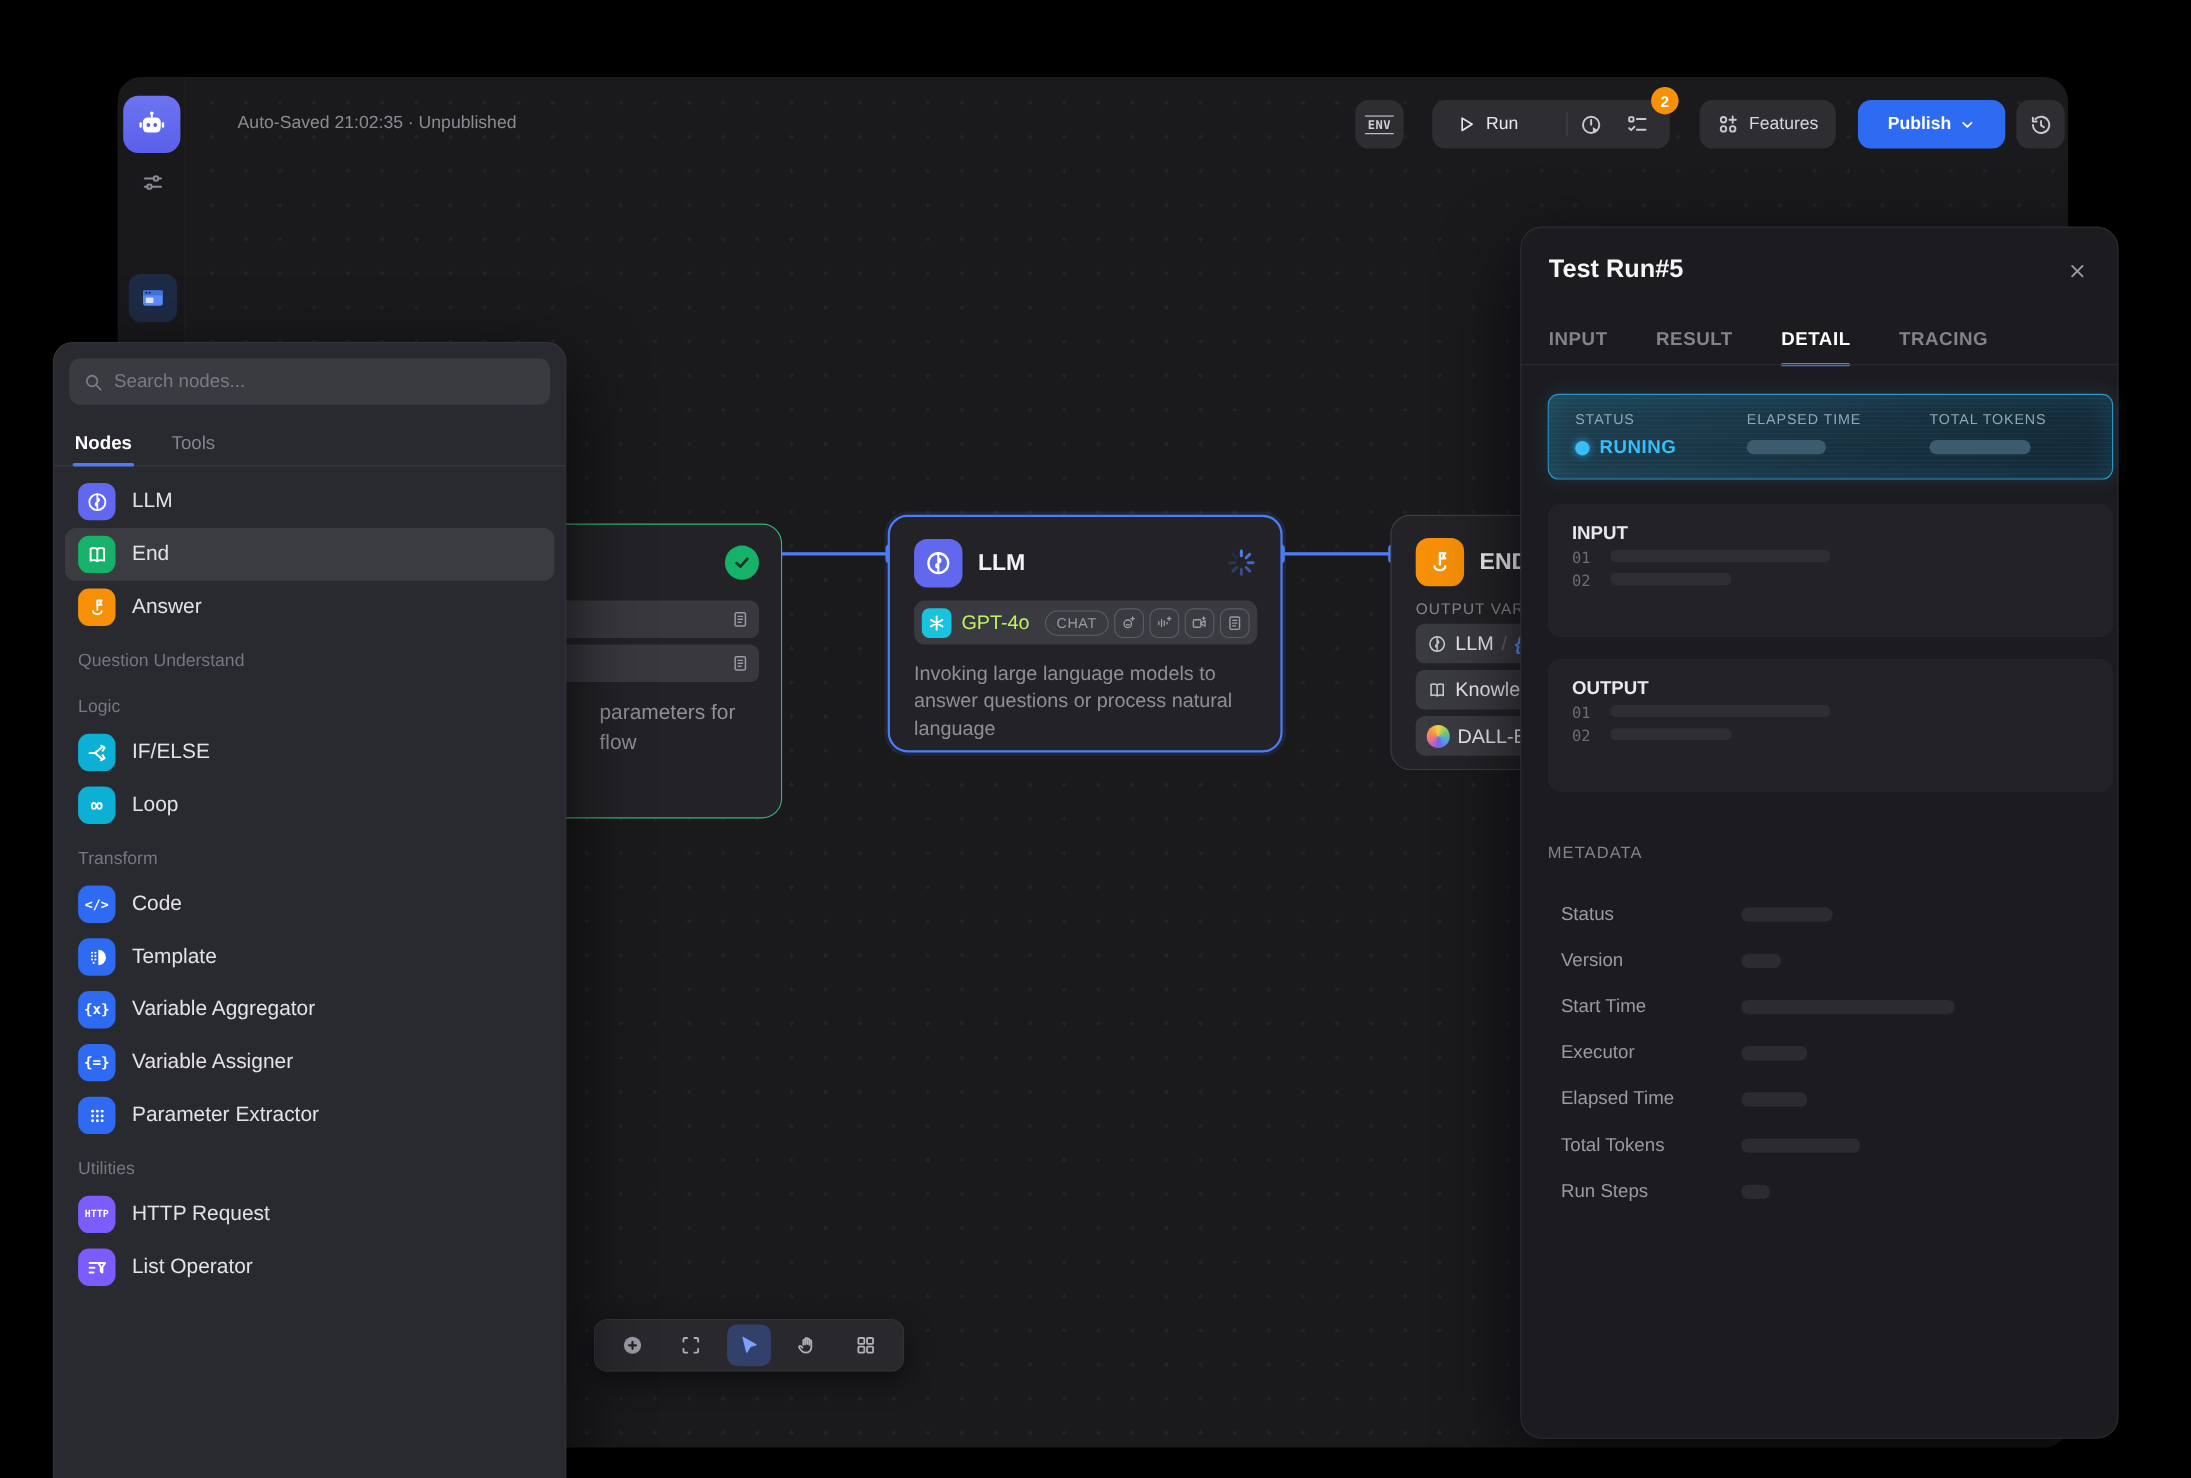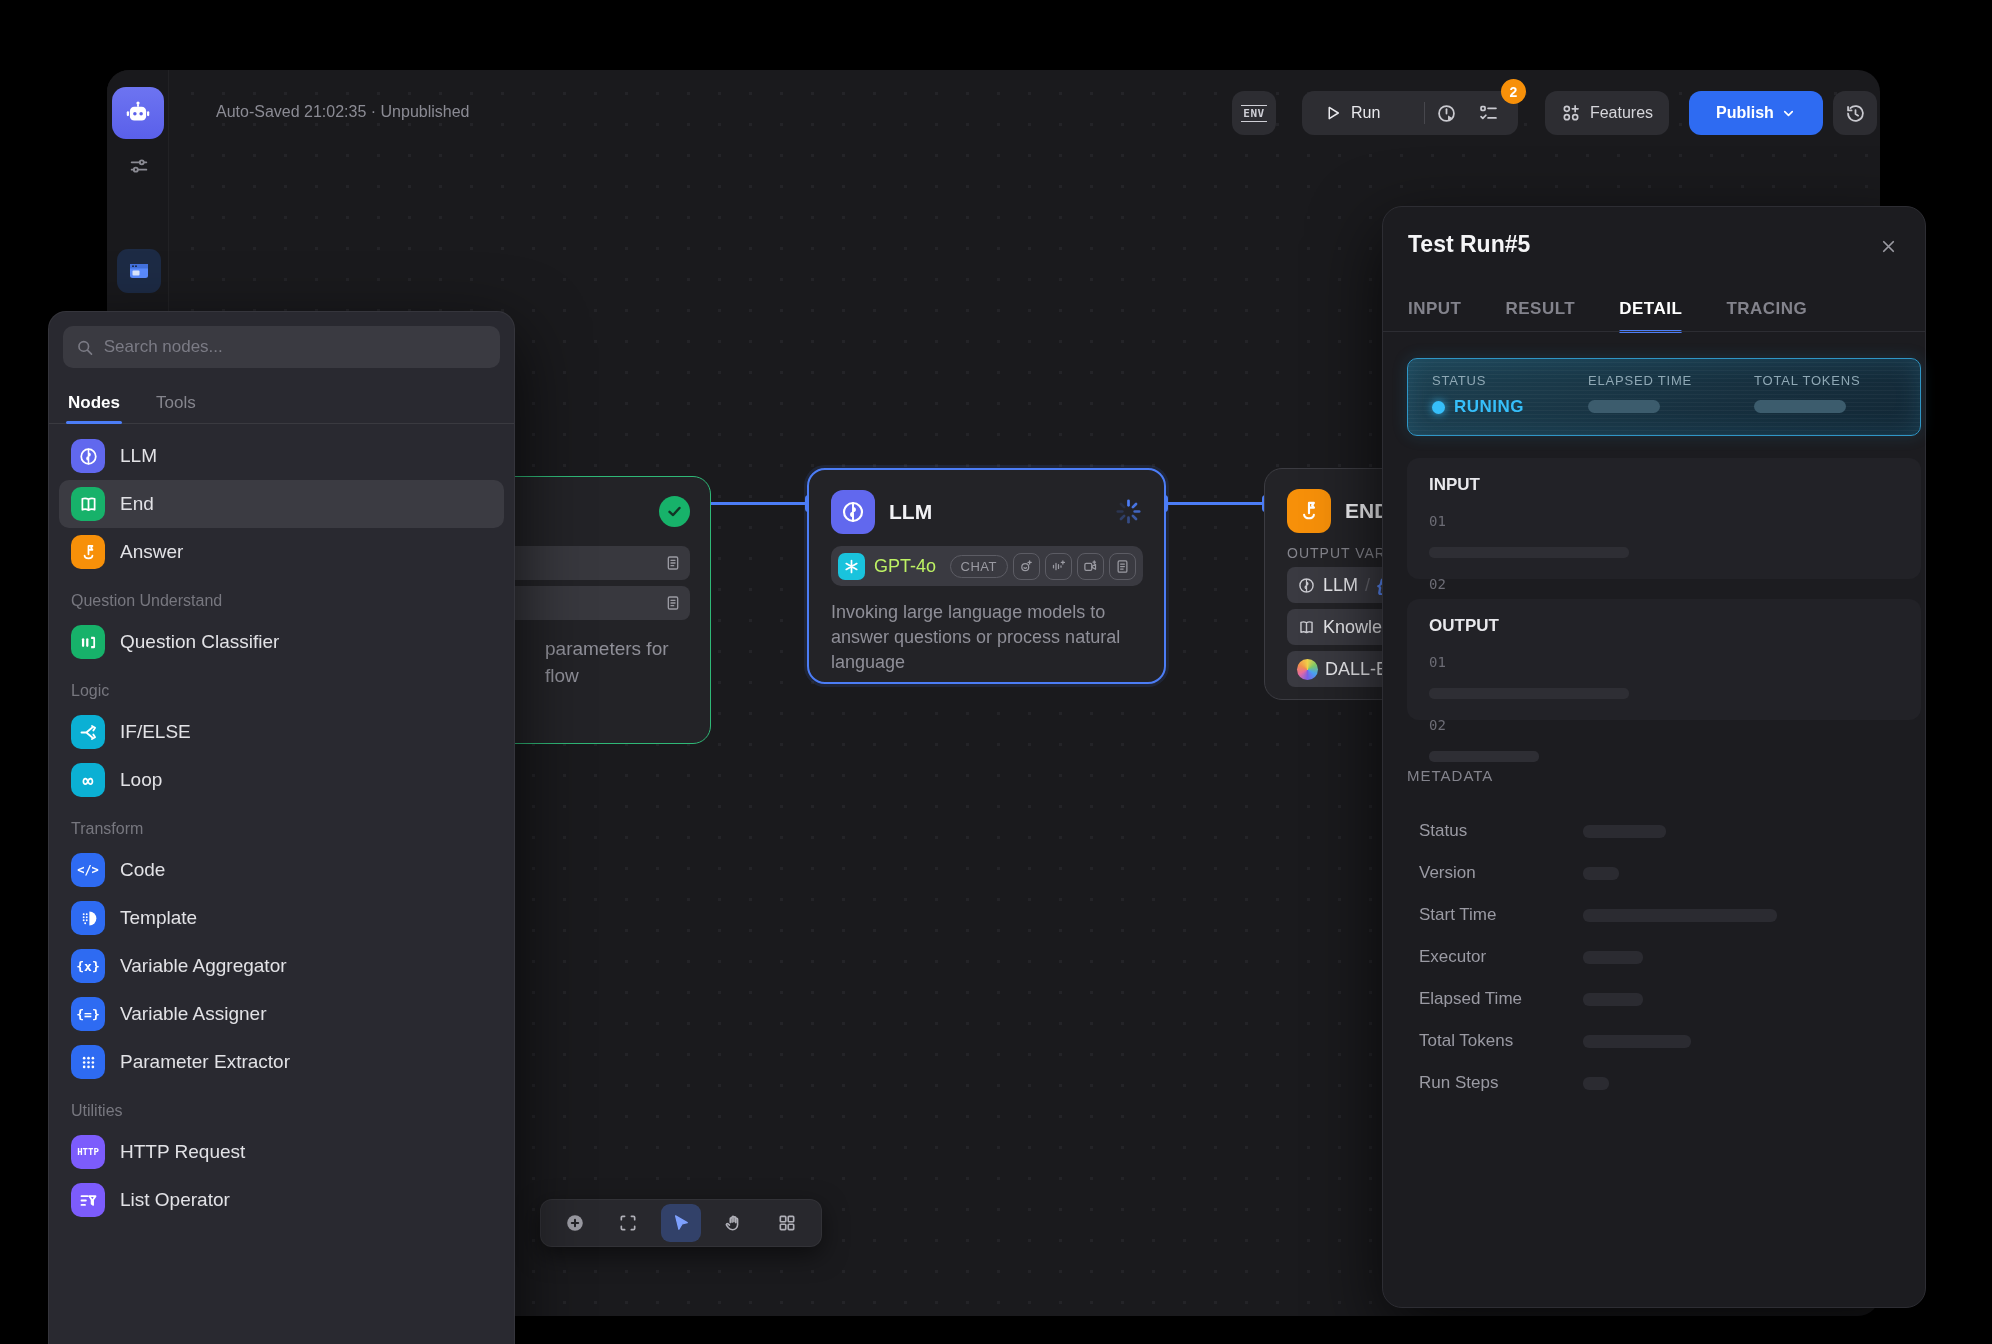--- a/index.html
+++ b/index.html
@@ -143,21 +143,21 @@
   .sc-status { display:flex; align-items:center; gap:9px; margin-top:9px; }
   .sc-dot { width:13px; height:13px; border-radius:50%; background:#36bffa; box-shadow:0 0 8px rgba(54,191,250,.8); }
   .sc-value { font-size:17px; font-weight:bold; letter-spacing:.5px; color:#36bffa; }
   .sc-skel { margin-top:12px; height:13px; border-radius:7px; background:#3c5c6d; }
   .w72{width:72px;} .w92{width:92px;}
 
   .io-card { position:absolute; left:24px; width:514px; height:121px; background:#222227; border-radius:12px;
     padding:17px 22px; }
   .io-input { top:251px; } .io-output { top:392px; }
   .io-title { font-size:17px; font-weight:bold; color:#e8e8ec; }
-  .io-row { display:flex; align-items:flex-start; gap:18px; margin-top:18px;flex-direction:column; }
+  .io-row { display:flex; align-items:flex-start; gap:18px; margin-top:5px; }
   .io-idx { font-family:"DejaVu Sans Mono",monospace; font-size:14px; color:#6c6c75; }
   .skel { height:11px; border-radius:5px; background:#2e2e34; }
   .w200{width:200px;} .w110{width:110px;}
 
   .md-title { position:absolute; left:24px; top:560px; font-size:15px; letter-spacing:1px; color:#83838c; }
   .md-rows { position:absolute; left:36px; top:603px; right:24px; }
   .md-row { display:flex; align-items:center; height:42px; }
   .md-label { width:164px; font-size:17px; color:#9a9aa3; }
   .md-skel { height:13px; border-radius:6px; background:#2b2b31; }
   .mw83{width:83px;} .mw36{width:36px;} .mw60{width:60px;} .mw194{width:194px;} .mw108{width:108px;} .mw26{width:26px;}
@@ -438,30 +438,20 @@
     </div>
     <div class="np-item">
       <span class="nicon bg-orange">
         <svg width="21" height="21" viewBox="0 0 24 24" fill="none" stroke="#fff" stroke-width="2" stroke-linecap="round" stroke-linejoin="round">
             <path d="M12 14V4.5M12 4.5h4.5l-1.6 2.2 1.6 2.2H12M7.5 15.5c0 1.8 2 3.2 4.5 3.2s4.5-1.4 4.5-3.2"></path>
           </svg>
       </span>
         <span class="lbl">Answer</span>
     </div>
     <div class="np-header">Question Understand</div>
-    <div class="np-item">
-      <span class="nicon bg-green">
-        <svg width="21" height="21" viewBox="0 0 24 24" fill="#fff">
-            <rect x="4.5" y="7" width="2.6" height="10" rx="1.3"></rect>
-            <rect x="9.3" y="7" width="2.6" height="10" rx="1.3"></rect>
-            <path d="M15 5.5h3a1.5 1.5 0 0 1 1.5 1.5v10a1.5 1.5 0 0 1-1.5 1.5h-3V16h2.5V8H15z"></path>
-          </svg>
-      </span>
-        <span class="lbl">Question Classifier</span>
-    </div>
     <div class="np-header">Logic</div>
     <div class="np-item">
       <span class="nicon bg-cyan">
         <svg width="21" height="21" viewBox="0 0 24 24" fill="none" stroke="#fff" stroke-width="2.1" stroke-linecap="round" stroke-linejoin="round">
             <path d="M4 12h5.5M9.5 12L16 6.5M9.5 12l6.5 5.5M16 4.5l3.5 2-2 3.2M16 19.5l3.5-2-2-3.2"></path>
           </svg>
       </span>
         <span class="lbl">IF/ELSE</span>
     </div>
     <div class="np-item">

